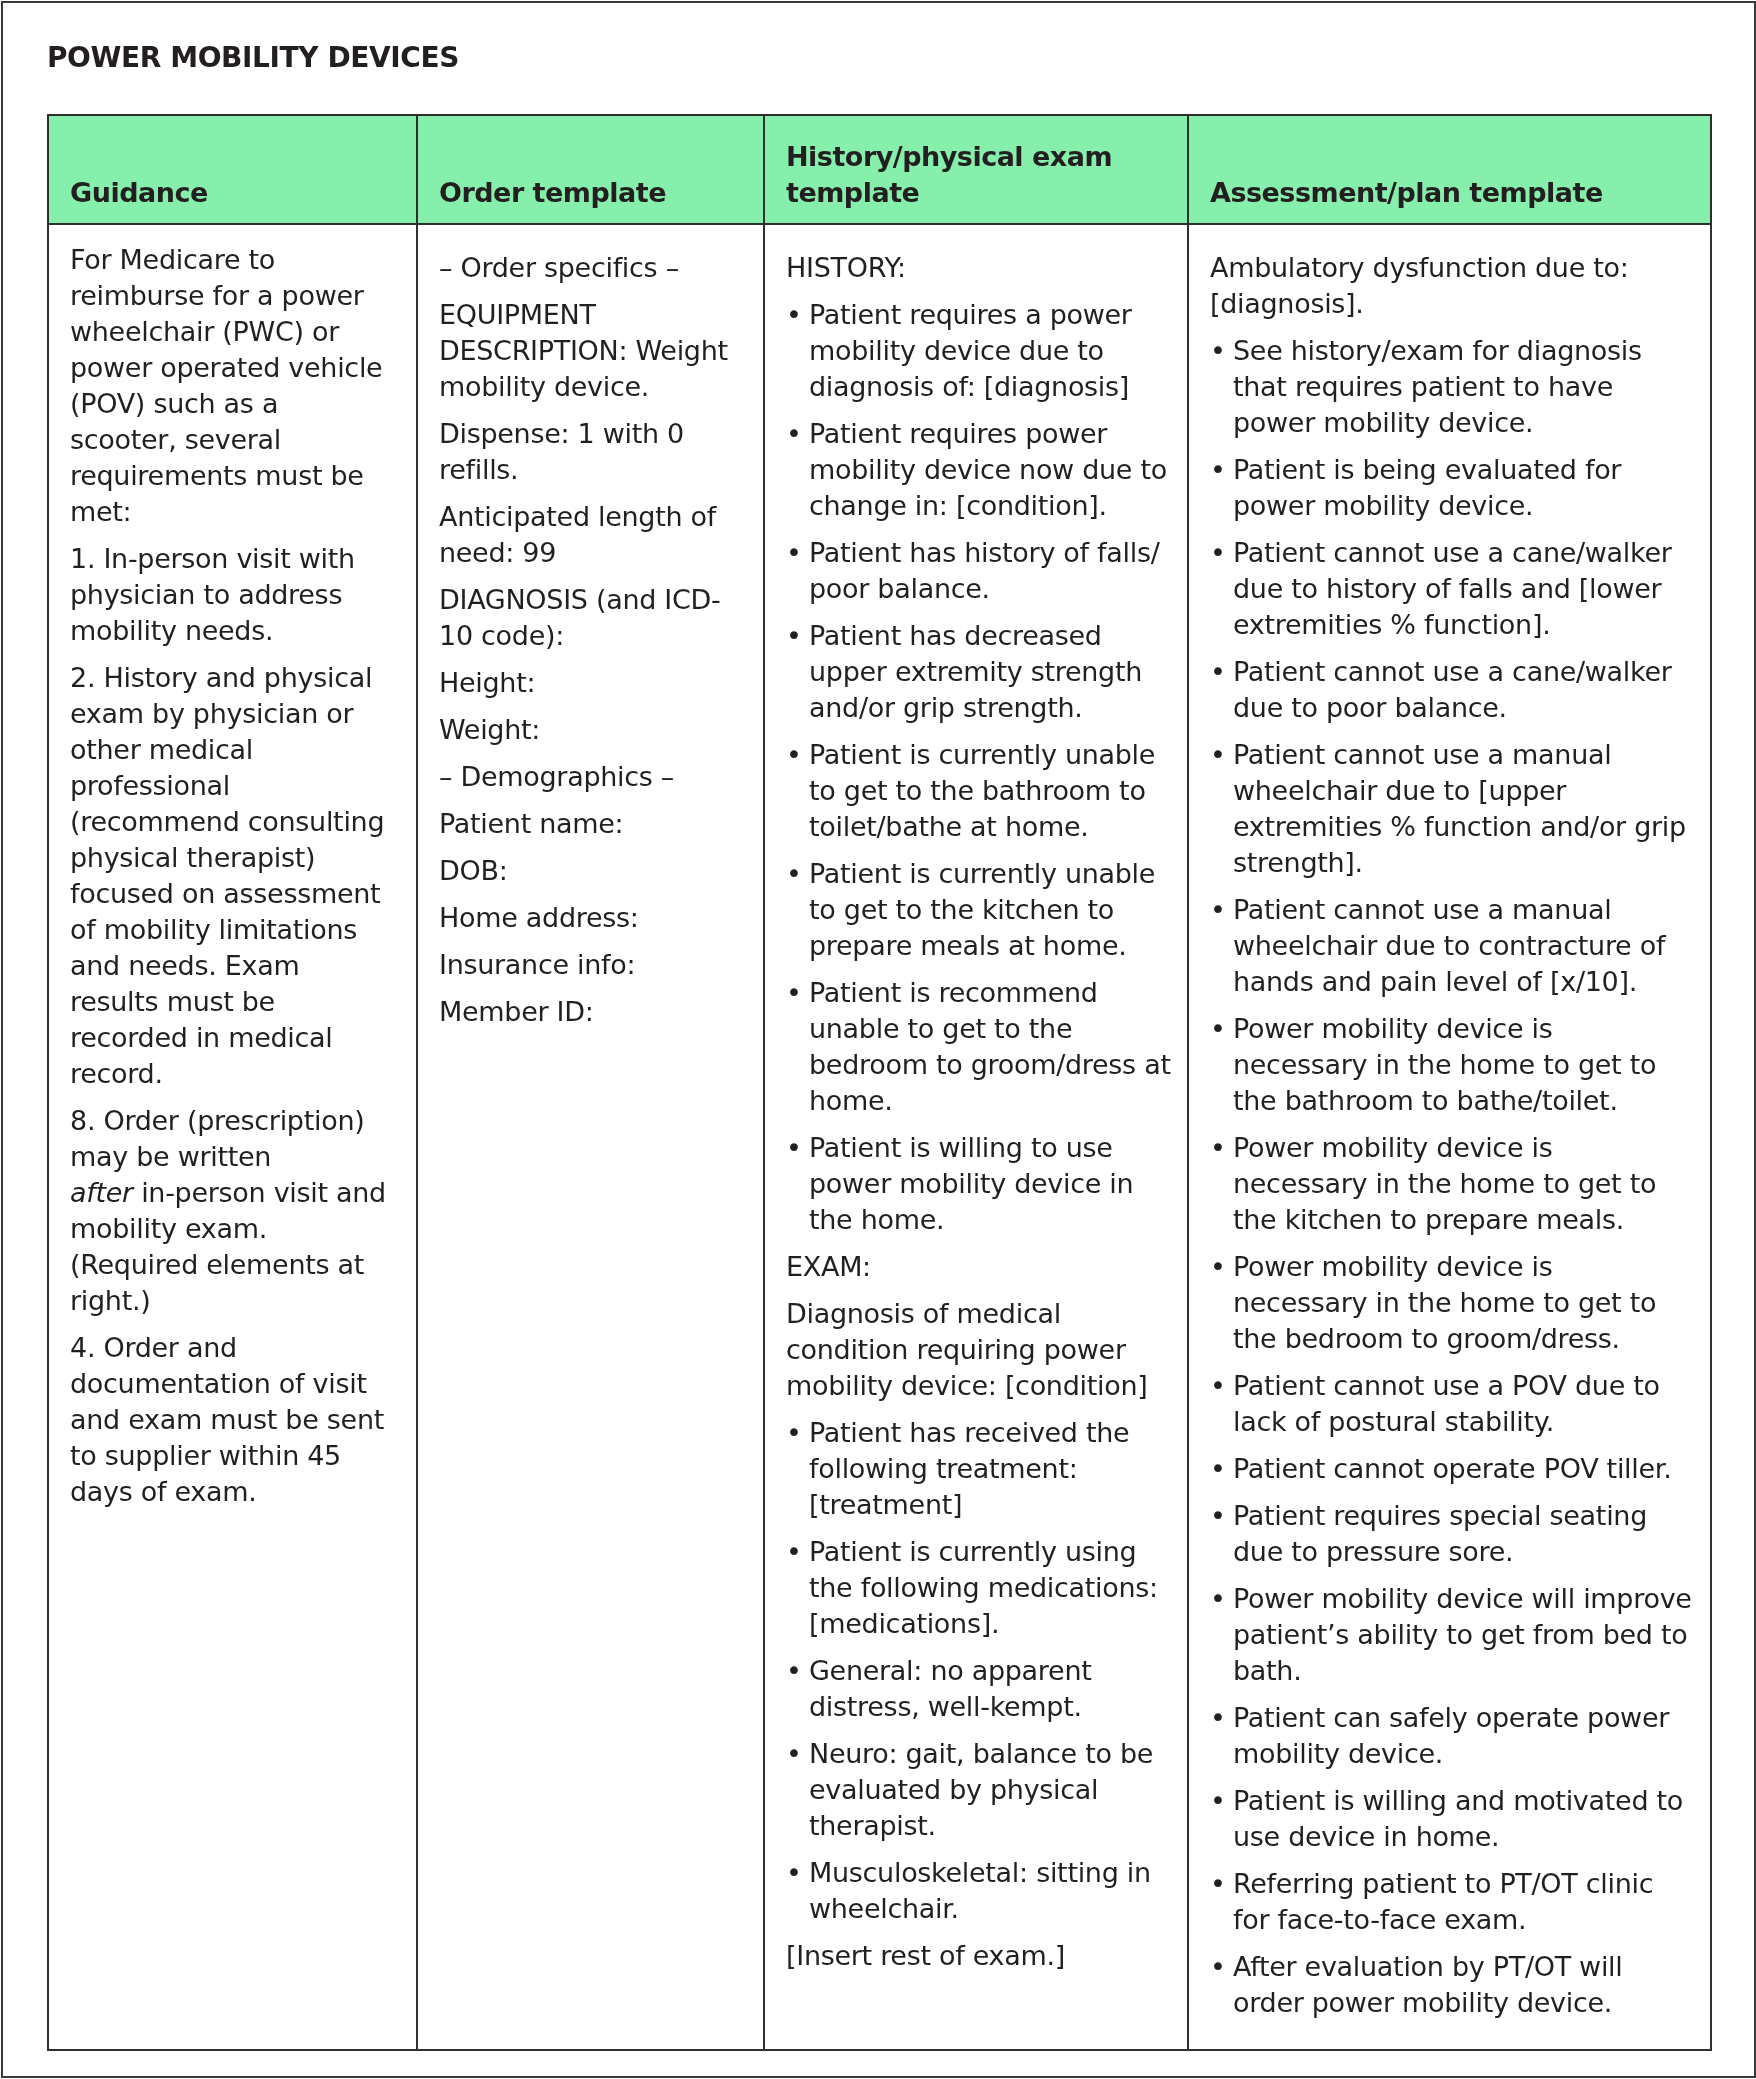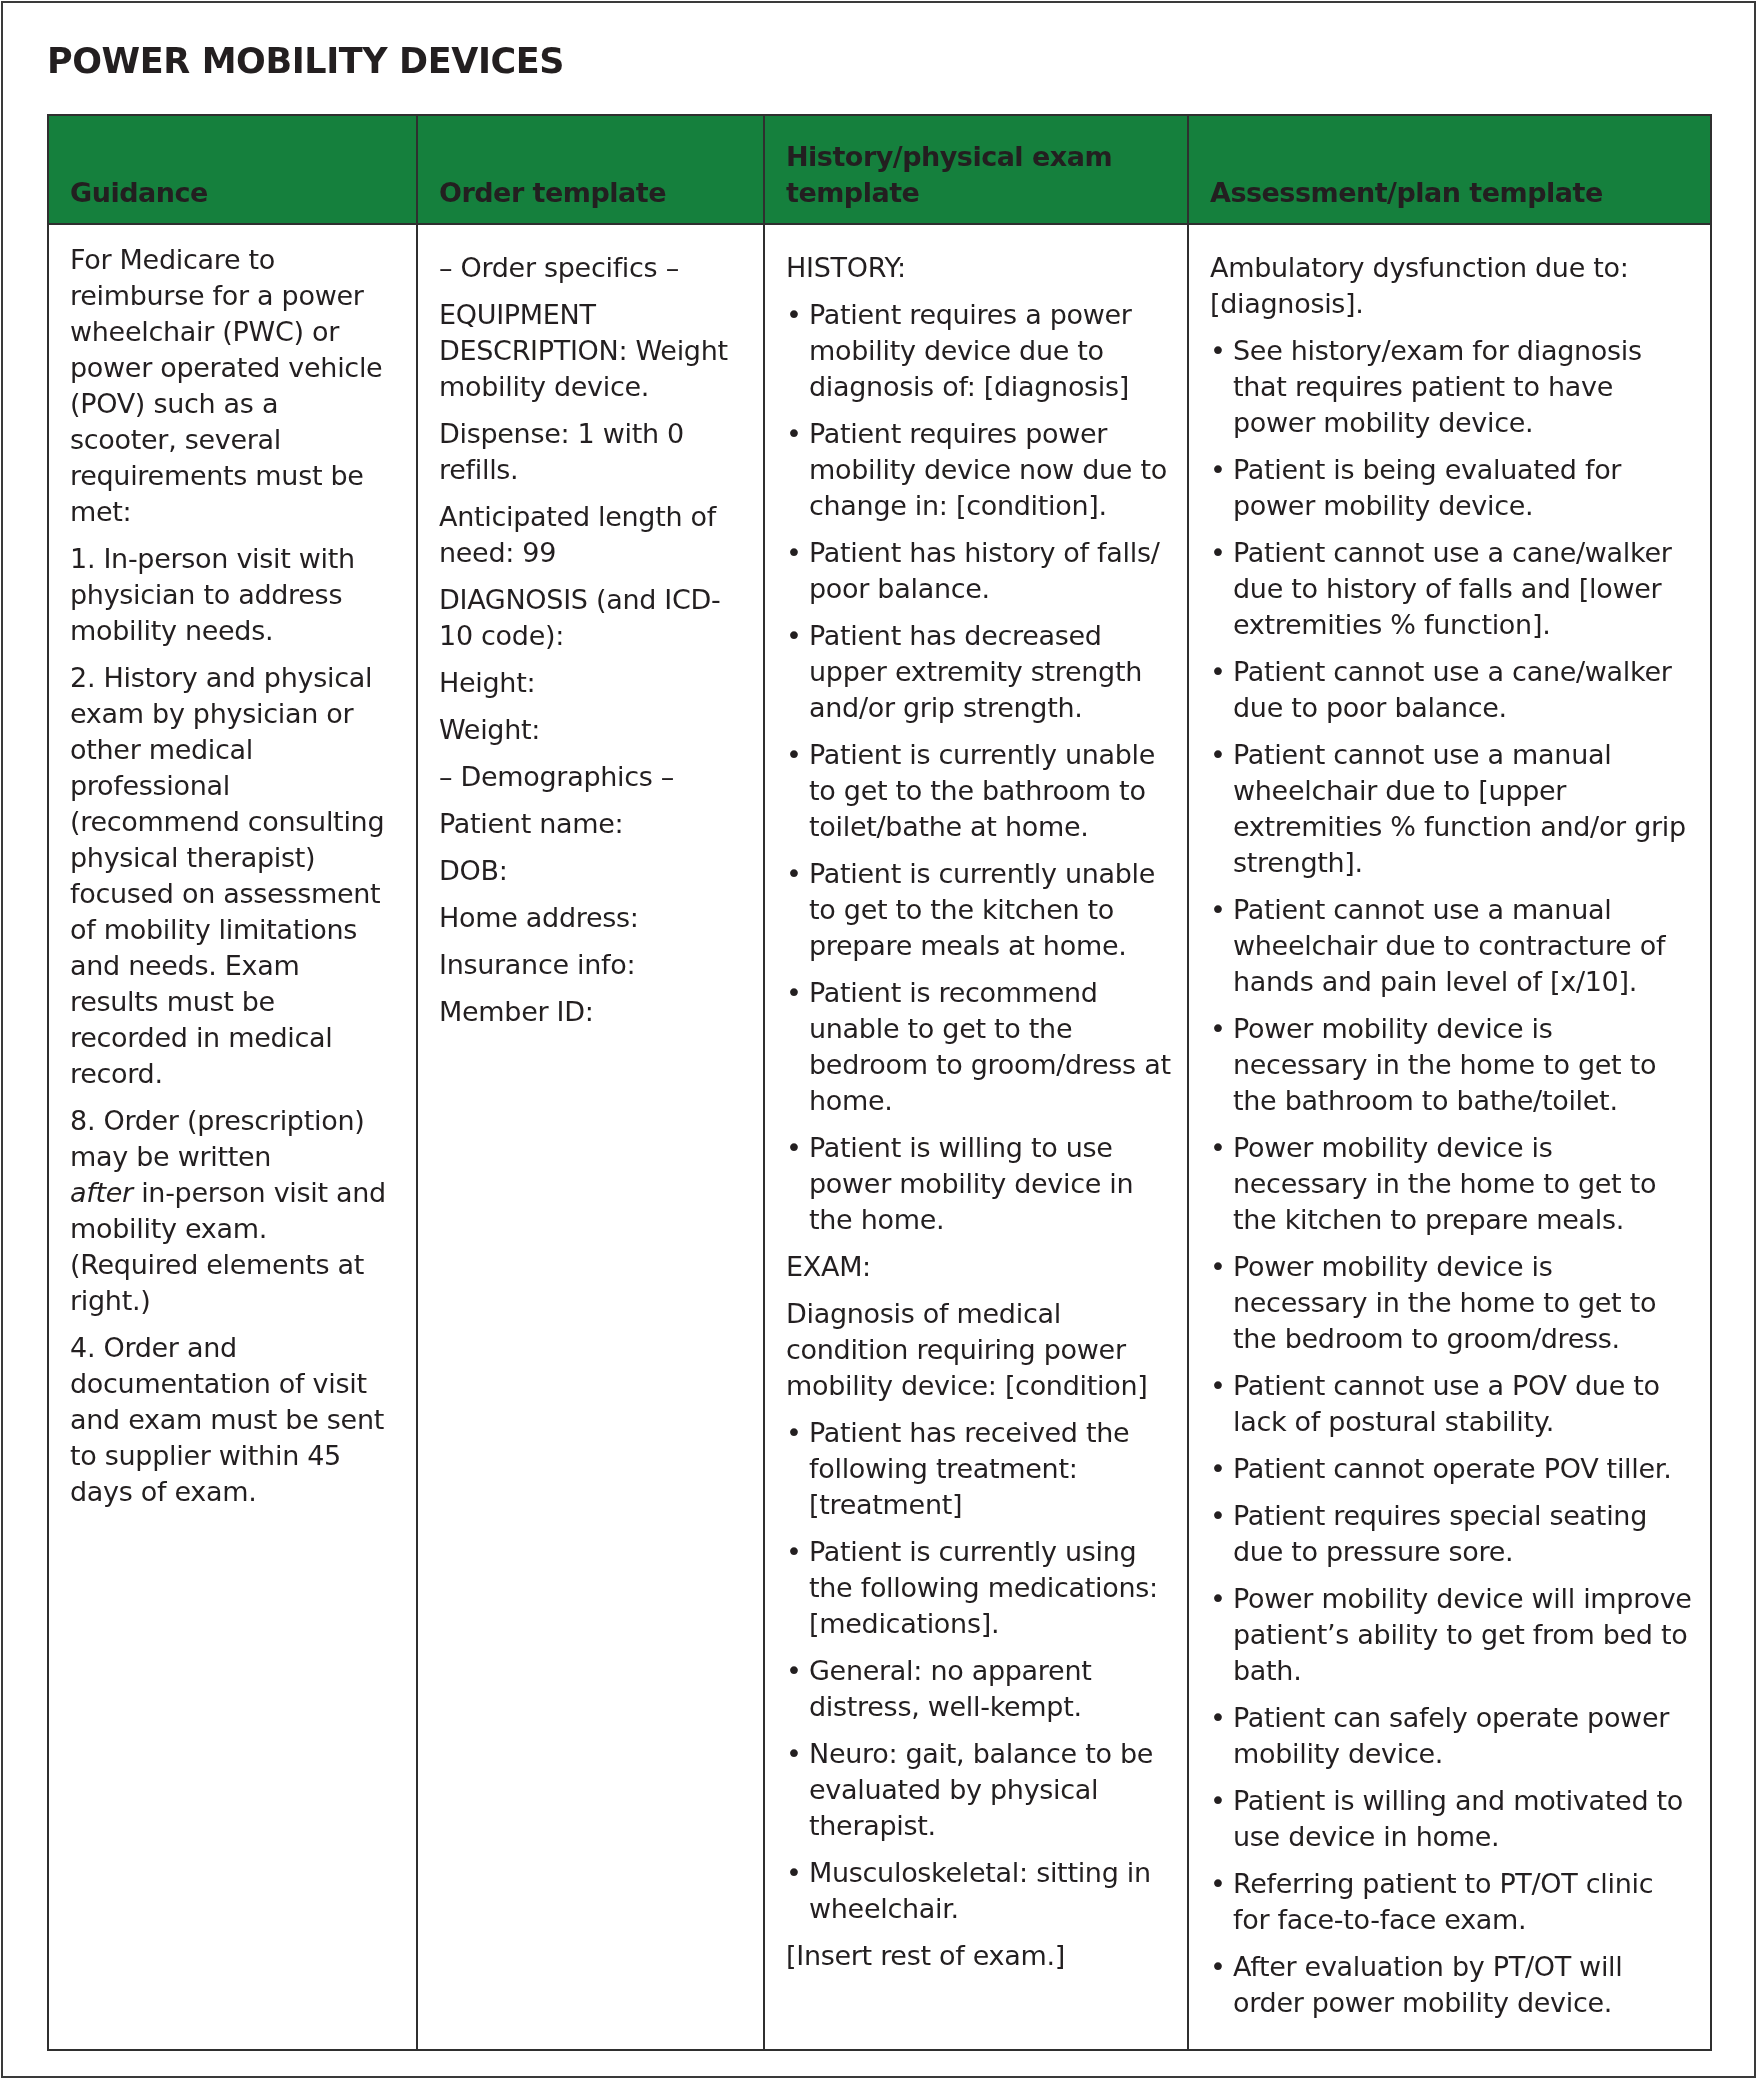--- a/index.html
+++ b/index.html
@@ -7,31 +7,31 @@
     width: 1757px; height: 2079px; position: relative; overflow: hidden;
     font-family: "DejaVu Sans", sans-serif; color: #231f20;
   }
   .frame {
     position: absolute; left: 0.8px; top: 0.8px; width: 1751px; height: 2073px;
     border: 2.5px solid #3a3a3a; box-sizing: content-box;
   }
   .title {
     position: absolute; left: 47px; top: 41px;
     font-family: "DejaVu Sans", sans-serif; font-weight: bold;
-    font-size: 35px; letter-spacing: -0.4px; color: #231f20;
+    font-size: 28px; letter-spacing: -0.4px; color: #231f20;
   }
   table.grid {
     position: absolute; left: 47px; top: 114px;
     width: 1663px; border-collapse: collapse; table-layout: fixed;
   }
   table.grid th, table.grid td {
     border: 2.5px solid #2f2f2f; vertical-align: top; text-align: left;
   }
   table.grid th {
-    background: #15803d; height: 95px; vertical-align: bottom;
+    background: #86efac; height: 95px; vertical-align: bottom;
     padding: 0 20.3px 12px 21px;
     font-weight: bold; font-size: 27px; line-height: 36px; letter-spacing: -0.5px;
   }
   table.grid td {
     height: 1807px; padding: 17px 15.3px 0 21px;
     font-size: 27px; line-height: 36px; letter-spacing: -0.3px;
   }
   col.c1 { width: 369px; } col.c2 { width: 347px; }
   col.c3 { width: 424px; } col.c4 { width: 523px; }
   .para { margin: 0 12px 11px 0; }

